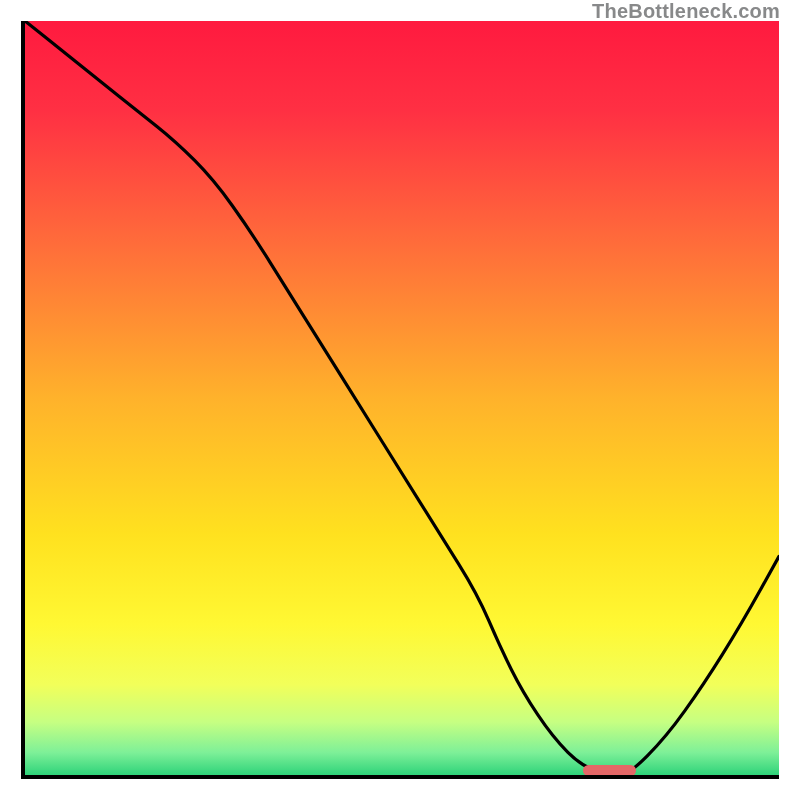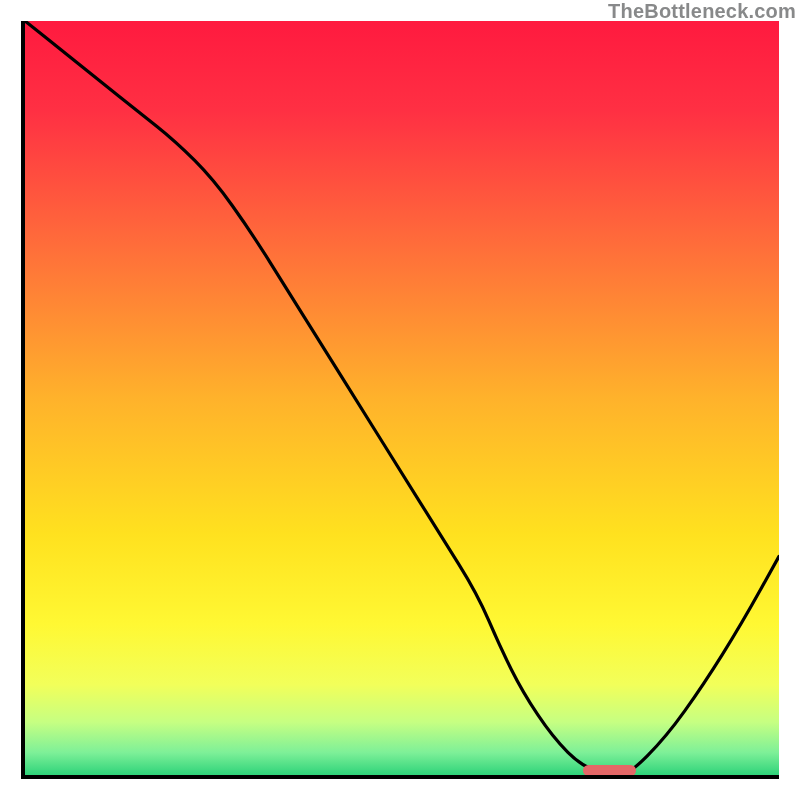--- a/index.html
+++ b/index.html
@@ -42,21 +42,21 @@
   }
   .marker {
     position: absolute;
     height: 11px;
     border-radius: 6px;
     background: #e46767;
   }
   .watermark {
     position: absolute;
     top: 0px;
-    right: 4px;
+    right: 20px;
     font-family: Arial, Helvetica, sans-serif;
     font-size: 20px;
     font-weight: bold;
     color: #88898a;
     letter-spacing: 0.2px;
   }
 </style>
 </head>
 <body>
 

